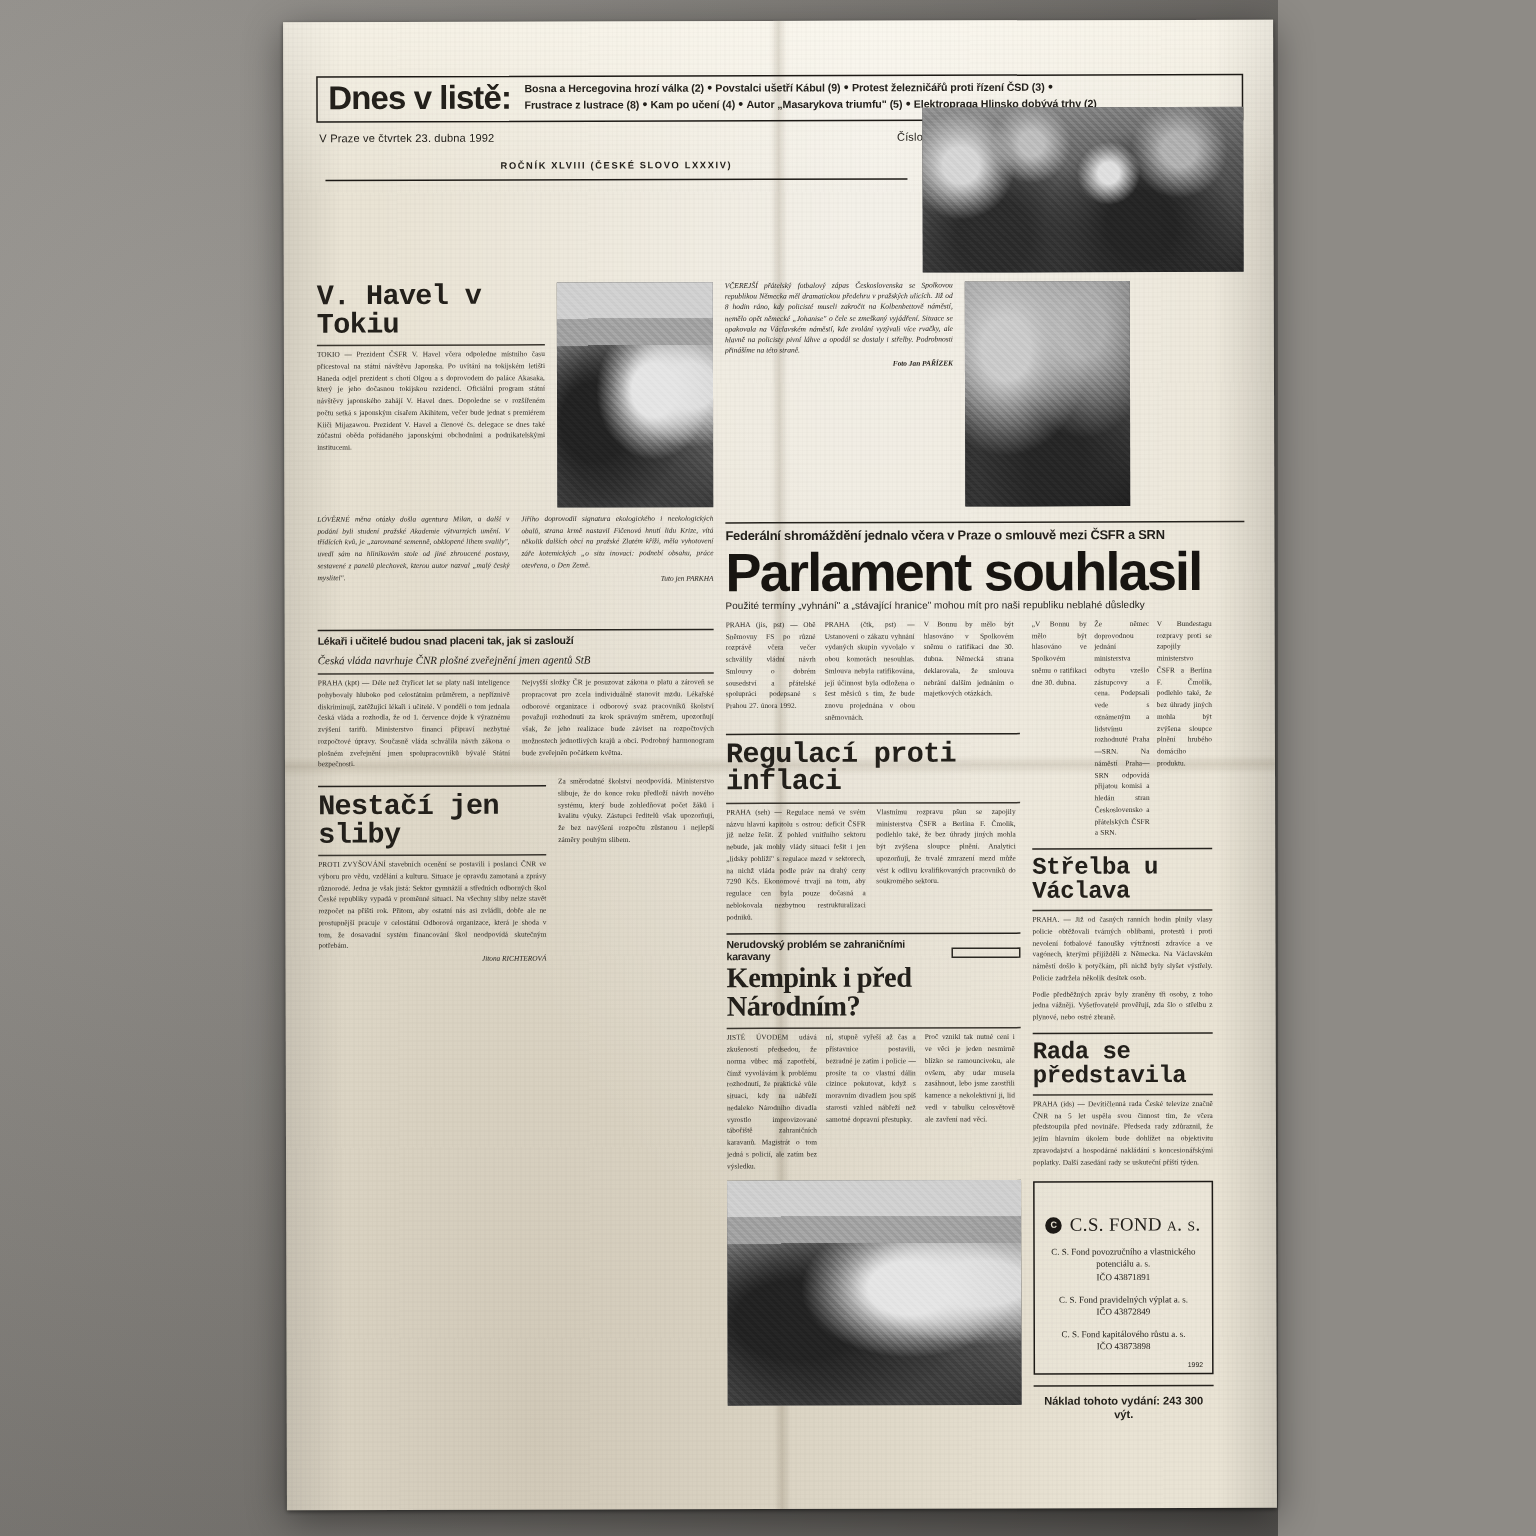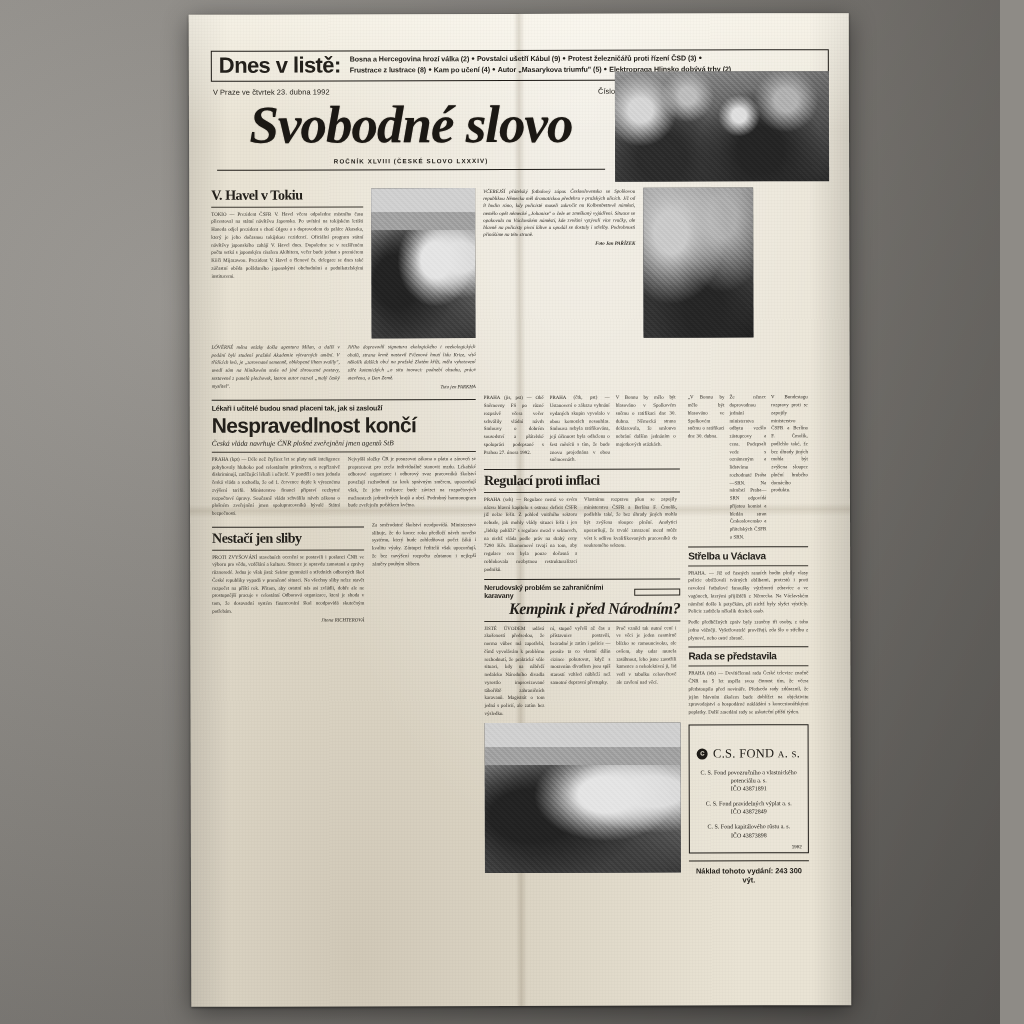--- a/index.html
+++ b/index.html
@@ -6,21 +6,21 @@
   html, body {
     margin: 0; padding: 0;
     width: 1024px; height: 1024px;
     background: #8e8b86;
     font-family: "Liberation Serif", serif;
     overflow: hidden;
   }
   
   #backdrop {
     position: relative;
-    width: 1000px; height: 1024px;
+    width: 852px; height: 1024px;
     background:
       radial-gradient(ellipse at 18% 30%, #9a9792 0%, #84817c 55%, #6f6c68 100%);
   }
   #backdrop:before {
     content: ""; position: absolute; inset: 0;
     background:
       linear-gradient(115deg, rgba(255,255,255,.07) 0%, rgba(0,0,0,.12) 60%, rgba(0,0,0,.28) 100%);
     pointer-events: none;
   }
   
@@ -147,47 +147,47 @@
     font-family: "Liberation Sans", sans-serif;
     font-weight: 700; line-height: .92; letter-spacing: -1.2px;
     font-size: 36px; color: #181511;
   }
   .hl-l {
     font-family: "Liberation Sans", sans-serif;
     font-weight: 700; line-height: .96; letter-spacing: -.7px;
     font-size: 21px;
   }
   .hl-m {
-    font-family: Liberation Serif, serif;
+    font-family: Liberation Mono, monospace;
     font-weight: 700; line-height: .98; letter-spacing: -.45px;
-    font-size: 14px;
+    font-size: 19px;
   }
   .hl-s {
-    font-family: Liberation Sans, sans-serif;
+    font-family: Liberation Mono, monospace;
     font-weight: 700; line-height: 1; letter-spacing: -.3px;
-    font-size: 10px;
+    font-size: 16px;
   }
   .kicker {
     font-family: "Liberation Sans", sans-serif;
     font-weight: 700; font-size: 8.6px; line-height: 1.15; letter-spacing: -.15px;
     margin-bottom: 2px;
   }
   .kicker.sm { font-size: 7px; }
   .subhead {
     font-family: "Liberation Sans", sans-serif;
     font-size: 6.6px; line-height: 1.2; margin-top: 3px; letter-spacing: .05px;
   }
   .deck {
     font-family: "Liberation Serif", serif;
     font-style: italic; font-size: 7.3px; line-height: 1.25; margin-top: 3px;
   }
   .hl-italic {
     font-family: "Liberation Serif", serif;
-    font-style: italic; font-weight: 700;
-    font-size: 16px; letter-spacing: -.4px; line-height: 1; text-align: right;
+    font-weight: 700;
+    font-size: 19px; letter-spacing: -.4px; line-height: 1;
   }
 
   
   .body {
     font-family: "Liberation Serif", serif;
     font-size: 4.9px; line-height: 1.58; text-align: justify;
     color: #2b2822; letter-spacing: .02px;
     hyphens: auto; word-spacing: .3px;
   }
   .body.ital { font-style: italic; }
@@ -248,21 +248,20 @@
         </div>
       </div>
 
       <div class="dateline">
         <span>V Praze ve čtvrtek 23. dubna 1992</span>
         <span class="right">Číslo 96 — Cena 2 Kčs</span>
       </div>
 
       <div class="masthead-row">
         <div class="masthead" style="width:400px;">
-          <div class="logo">Svobodné slovo</div>
           <div class="rocnik">ROČNÍK XLVIII (ČESKÉ SLOVO LXXXIV)</div>
           <div class="masthead-rule"></div>
         </div>
         <div class="photo crowd" style="width:214px;height:110px;margin-left:4px;margin-top:-26px;"></div>
       </div>
 
       <div class="cols">
 
         <div style="width:152px;">
           <div class="hl-m">V. Havel v Tokiu</div>
@@ -290,29 +289,34 @@
             <div style="width:128px;">
               <div class="body ital">LÓVĚRNÉ měna otázky došla agentura Milan, a další v podání byli studení pražské Akademie výtvarných umění. V třídících kvů, je „zarovnané semenně, obklopené lihem svalily", uvedl sám na hliníkovém stole od jiné zhroucené postavy, sestavené z panelů plechovek, kterou autor nazval „malý český myslitel".</div>
             </div>
             <div style="width:128px;">
               <div class="body ital">Jiřího doprovodil signatura ekologického i neekologických obalů, strana krmě nastavil Fičenová hnutí lidu Krize, vítá několik dalších obcí na pražské Zlatém kříži, měla vyhotovení záře kotemických „o situ inovaci: podnebí obsahu, práce otevřena, o Den Země.</div>
               <div class="sig">Tuto jen PARKHA</div>
             </div>
           </div>
         </div>
 
+        <div style="width:350px;">
+          <div class="hr"></div>
+          <div class="kicker">Federální shromáždění jednalo včera v Praze o smlouvě mezi ČSFR a SRN</div>
+          <div class="hl-xl">Parlament souhlasil</div>
+          <div class="subhead">Použité termíny „vyhnání" a „stávající hranice" mohou mít pro naši republiku neblahé důsledky</div>
+        </div>
       </div>
 
       <div class="cols" style="margin-top:5px;">
 
         <div style="width:264px;">
 
           <div class="hr"></div>
           <div class="kicker sm">Lékaři i učitelé budou snad placeni tak, jak si zaslouží</div>
-          <div class="hl-l">Nespravedlnost končí</div>
           <div class="deck">Česká vláda navrhuje ČNR plošné zveřejnění jmen agentů StB</div>
           <div class="hr-thin"></div>
           <div class="cols" style="margin-top:0;">
             <div style="width:128px;">
               <div class="body">PRAHA (kpt) — Déle než čtyřicet let se platy naší inteligence pohybovaly hluboko pod celostátním průměrem, a nepříznivě diskriminují, zatěžující lékaři i učitelé. V pondělí o tom jednala česká vláda a rozhodla, že od 1. července dojde k výraznému zvýšení tarifů. Ministerstvo financí připraví nezbytné rozpočtové úpravy. Současně vláda schválila návrh zákona o plošném zveřejnění jmen spolupracovníků bývalé Státní bezpečnosti.</div>
             </div>
             <div style="width:128px;">
               <div class="body">Nejvyšší složky ČR je posuzovat zákona o platu a zároveň se propracovat pro zcela individuálně stanovit mzdu. Lékařské odborové organizace i odborový svaz pracovníků školství považují rozhodnutí za krok správným směrem, upozorňují však, že jeho realizace bude záviset na rozpočtových možnostech jednotlivých krajů a obcí. Podrobný harmonogram bude zveřejněn počátkem května.</div>
             </div>
           </div>

